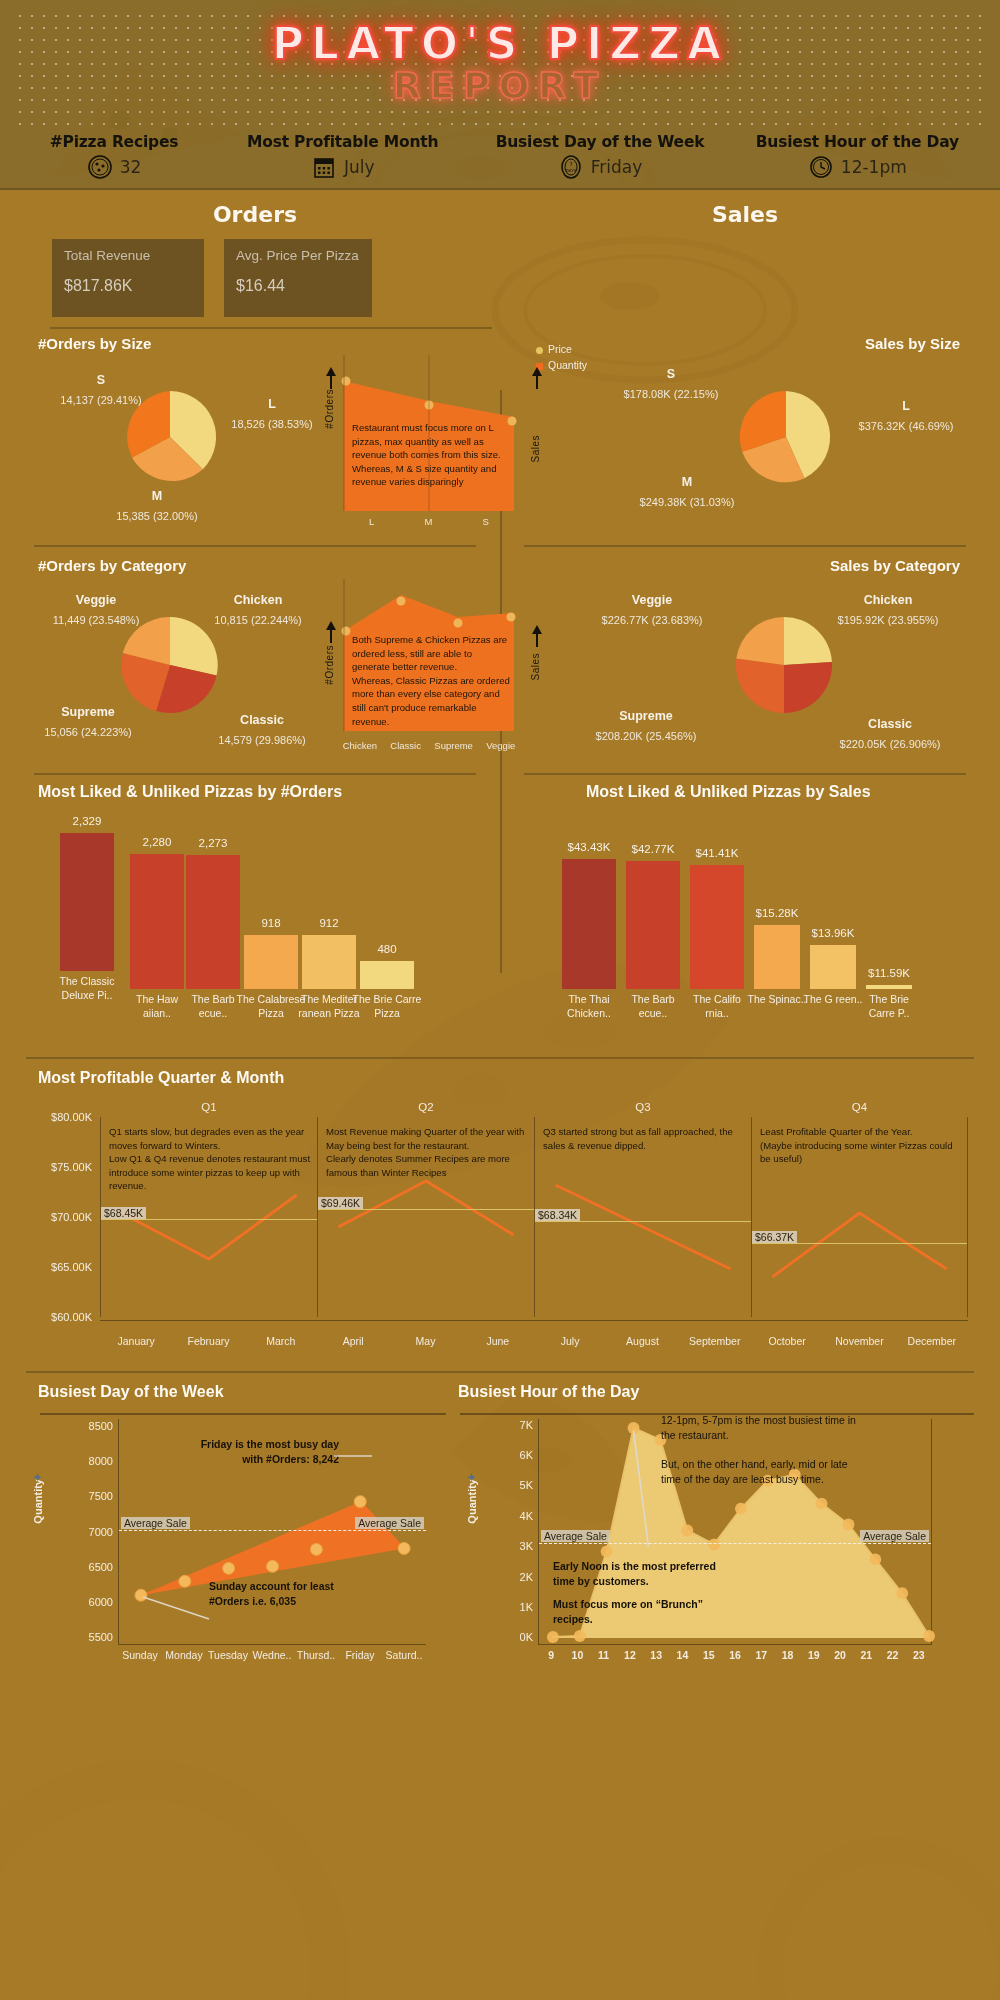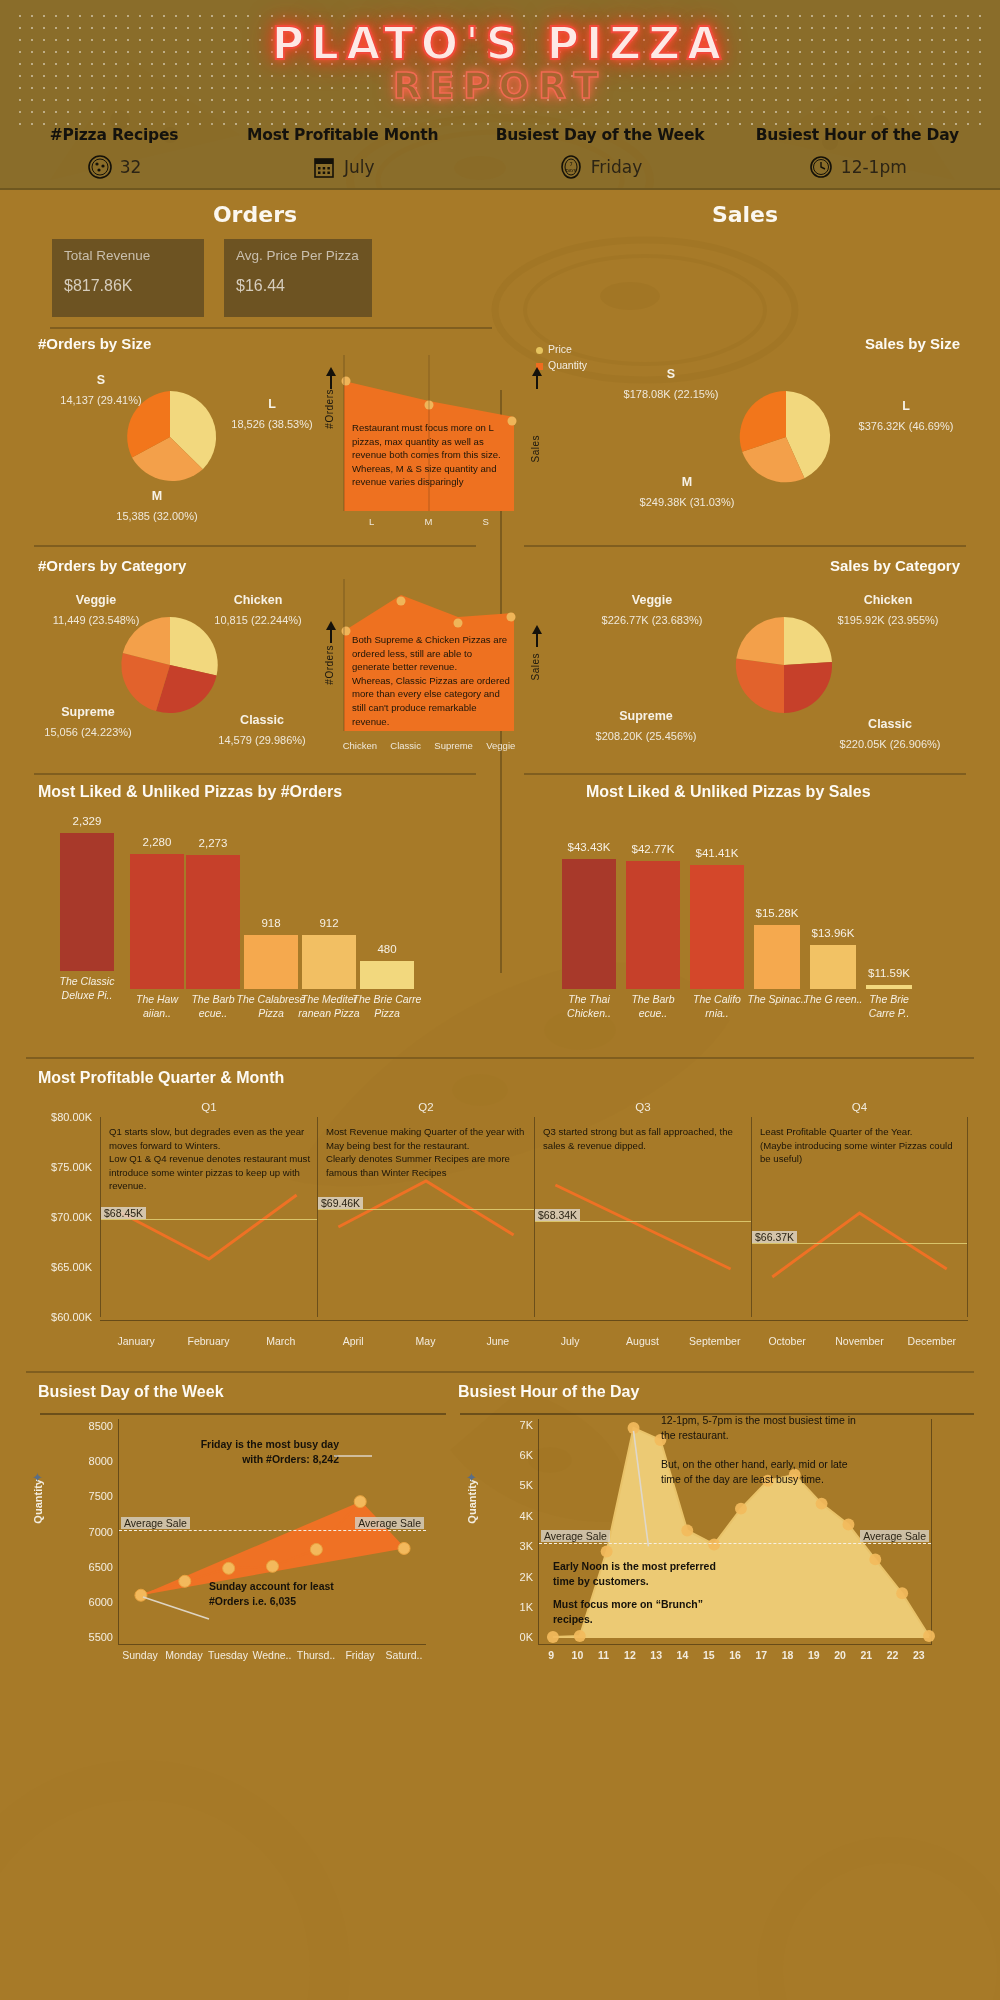--- a/index.html
+++ b/index.html
@@ -53,21 +53,21 @@
   }
   .kpi-cell { flex: 1; text-align: center; color: #12100c; }
   .kpi-cell:nth-child(1) { flex: 0 0 200px; }
   .kpi-title {
     font-family: "DejaVu Sans", sans-serif;
     font-size: 15.5px; font-weight: 700; color: #14120d;
     letter-spacing: -.2px;
   }
   .kpi-val-line {
     display: flex; align-items: center; justify-content: center; gap: 7px;
-    margin-top: 10px;
+    margin-top: 3px;
   }
   .kpi-val {
     font-size: 17px; color: #2c2415;
     font-family: "DejaVu Sans", sans-serif;
   }
   .kpi-ico { width: 26px; height: 26px; position: relative; }
 
   
   .body { position: relative; padding: 0 26px; }
   .vline {
@@ -148,21 +148,21 @@
   .bar-col {
     position: absolute; bottom: 54px; text-align: center;
   }
   .bar-val {
     position: absolute; width: 100%; left: 0; font-size: 11.5px;
     color: #f6f0e4; text-align: center;
   }
   .bar-rect { width: 100%; }
   .bar-name {
     position: absolute; left: -8px; right: -8px; font-size: 10.5px;
-    color: #f6f0e4; line-height: 1.3; text-align: center; font-style: italic;
+    color: #f6f0e4; line-height: 1.3; text-align: center;
   }
 
   
   .qpanel { position: relative; height: 250px; margin-top: 6px; }
   .qgrid { position: absolute; left: 74px; right: 6px; top: 16px; bottom: 30px; }
   .qcell {
     position: absolute; top: 0; bottom: 0;
     border-left: 1px solid rgba(60,44,14,.55);
   }
   .qhead {

